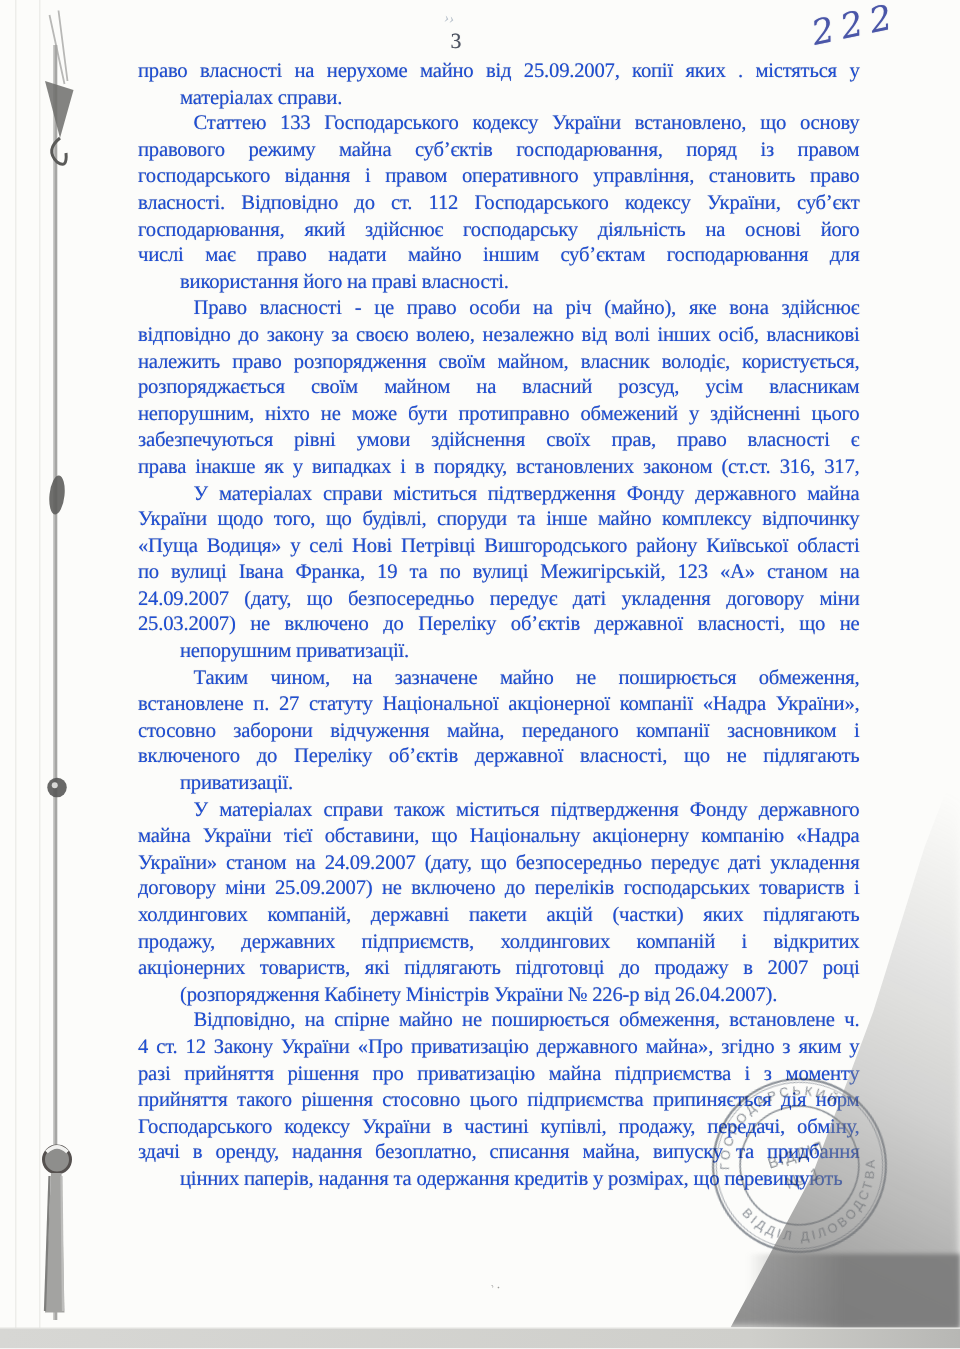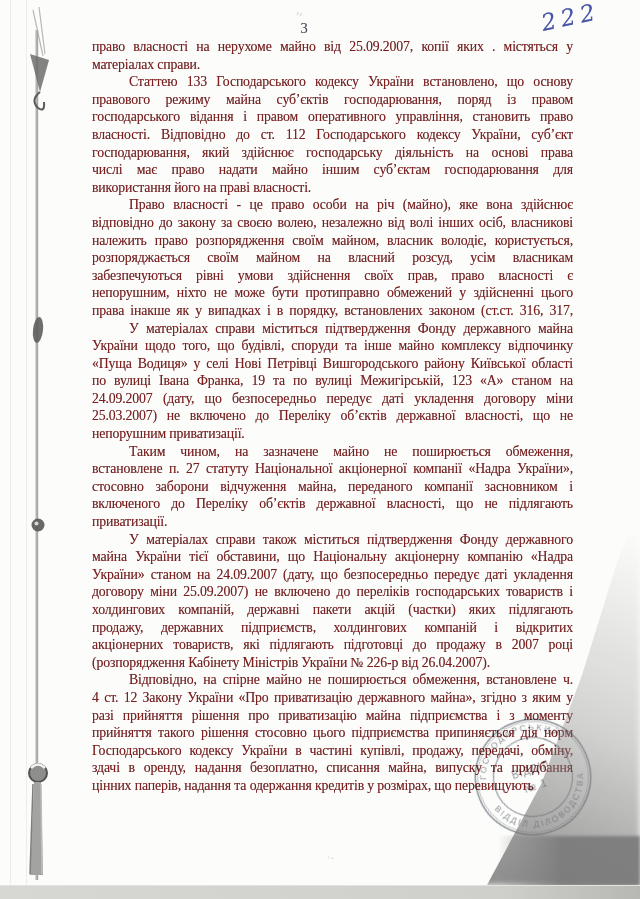--- a/index.html
+++ b/index.html
@@ -9,25 +9,25 @@
     font-family:"Liberation Serif", serif;
   }
   
   .streak{position:absolute;top:0;bottom:0;width:1px;background:#ededea;}
   .streak.s1{left:10px;}
   .streak.s2{left:26px;}
 
   
   .doc-text{
     position:absolute;left:92px;top:38px;width:481px;
-    color:#7f1d1d;font-size:13.8px;line-height:17.6px;letter-spacing:-0.15px;
+    color:#1d4ed8;font-size:13.8px;line-height:17.6px;letter-spacing:-0.15px;
     text-shadow:0 0 .5px rgba(64,69,78,.55);
   }
   .line{text-align:justify;text-align-last:justify;}
-  .line.last{text-align-last:left;}
+  .line.last{text-align-last:left;margin-left:28px;}
   .line.first{text-indent:37px;}
 
   .page-number{
     position:absolute;left:288px;top:20px;width:32px;text-align:center;
     color:#4c5260;font-size:14.5px;text-shadow:0 0 .5px rgba(70,76,92,.5);
   }
   .pencil-tick{
     position:absolute;left:296px;top:10px;width:14px;height:8px;
     color:#b9c2cc;font-size:10px;transform:rotate(12deg);line-height:8px;
   }
@@ -103,29 +103,29 @@
 
   <div class="folio">222</div>
 
   <div class="doc-text">
       <div class="line">право власності на нерухоме майно від 25.09.2007, копії яких . містяться у</div>
       <div class="line last">матеріалах справи.</div>
       <div class="line first">Статтею 133 Господарського кодексу України встановлено, що основу</div>
       <div class="line">правового режиму майна суб’єктів господарювання, поряд із правом</div>
       <div class="line">господарського відання і правом оперативного управління, становить право</div>
       <div class="line">власності. Відповідно до ст. 112 Господарського кодексу України, суб’єкт</div>
-      <div class="line">господарювання, який здійснює господарську діяльність на основі права</div>
+      <div class="line">господарювання, який здійснює господарську діяльність на основі його</div>
       <div class="line">числі має право надати майно іншим суб’єктам господарювання для</div>
       <div class="line last">використання його на праві власності.</div>
       <div class="line first">Право власності - це право особи на річ (майно), яке вона здійснює</div>
       <div class="line">відповідно до закону за своєю волею, незалежно від волі інших осіб, власникові</div>
       <div class="line">належить право розпорядження своїм майном, власник володіє, користується,</div>
       <div class="line">розпоряджається своїм майном на власний розсуд, усім власникам</div>
+      <div class="line">непорушним, ніхто не може бути протиправно обмежений у здійсненні цього</div>
       <div class="line">забезпечуються рівні умови здійснення своїх прав, право власності є</div>
-      <div class="line">непорушним, ніхто не може бути протиправно обмежений у здійсненні цього</div>
       <div class="line">права інакше як у випадках і в порядку, встановлених законом (ст.ст. 316, 317,</div>
       <div class="line first">У матеріалах справи міститься підтвердження Фонду державного майна</div>
       <div class="line">України щодо того, що будівлі, споруди та інше майно комплексу відпочинку</div>
       <div class="line">«Пуща Водиця» у селі Нові Петрівці Вишгородського району Київської області</div>
       <div class="line">по вулиці Івана Франка, 19 та по вулиці Межигірській, 123 «А» станом на</div>
       <div class="line">24.09.2007 (дату, що безпосередньо передує даті укладення договору міни</div>
       <div class="line">25.03.2007) не включено до Переліку об’єктів державної власності, що не</div>
       <div class="line last">непорушним приватизації.</div>
       <div class="line first">Таким чином, на зазначене майно не поширюється обмеження,</div>
       <div class="line">встановлене п. 27 статуту Національної акціонерної компанії «Надра України»,</div>

